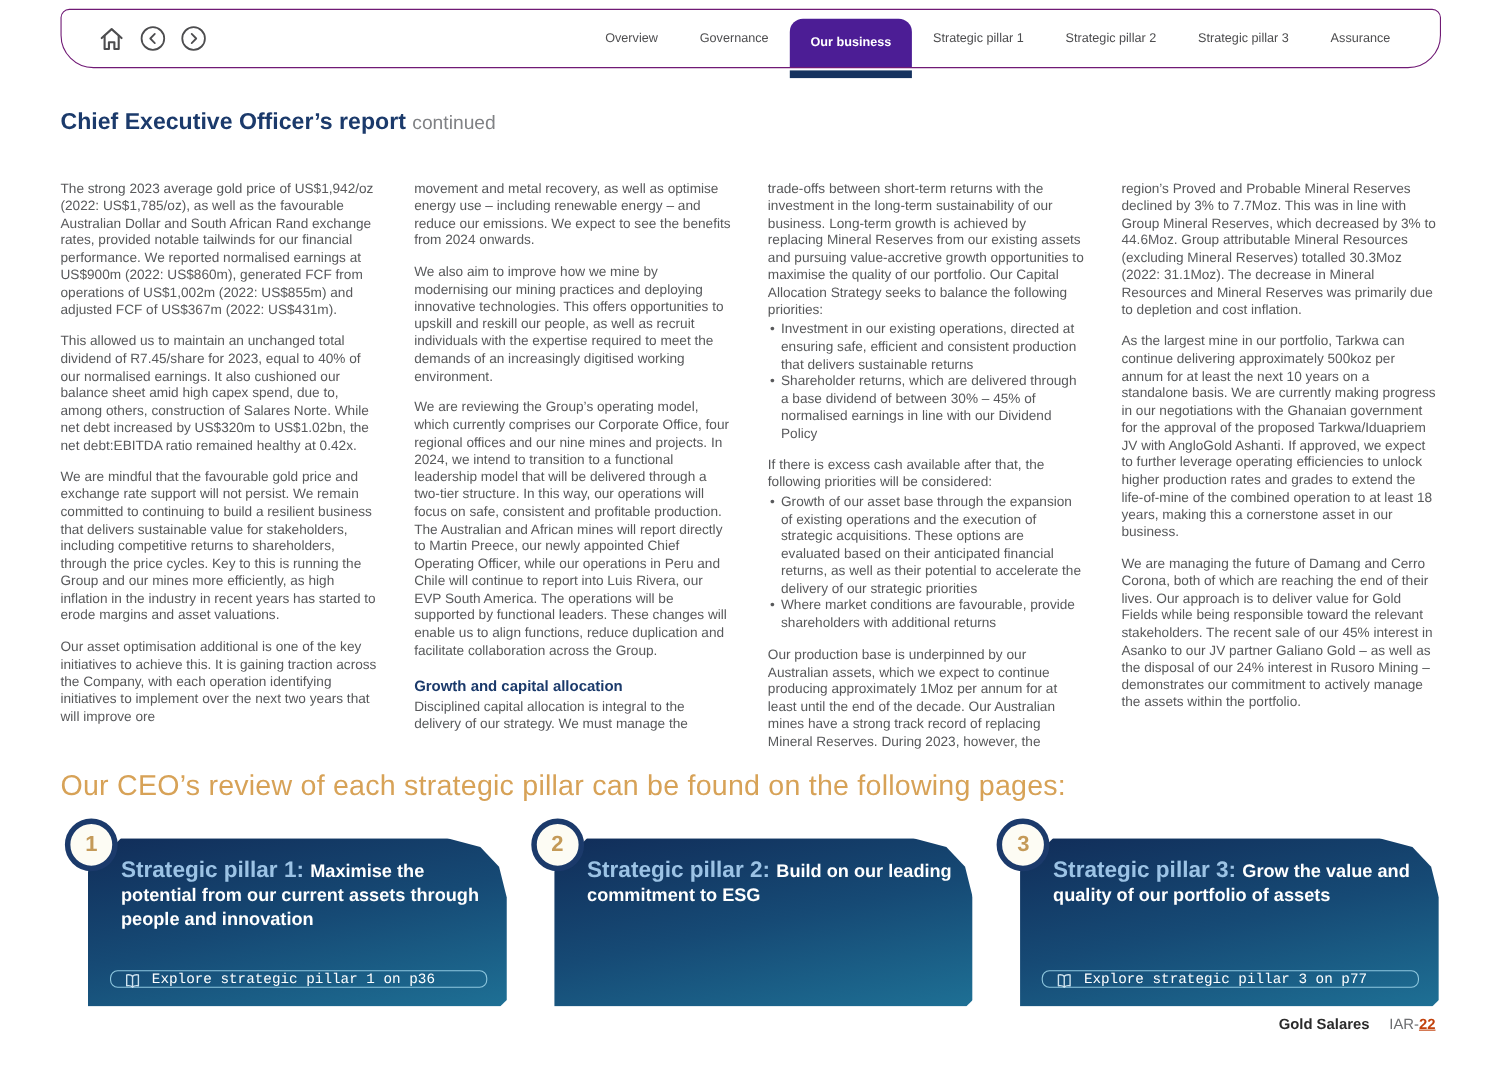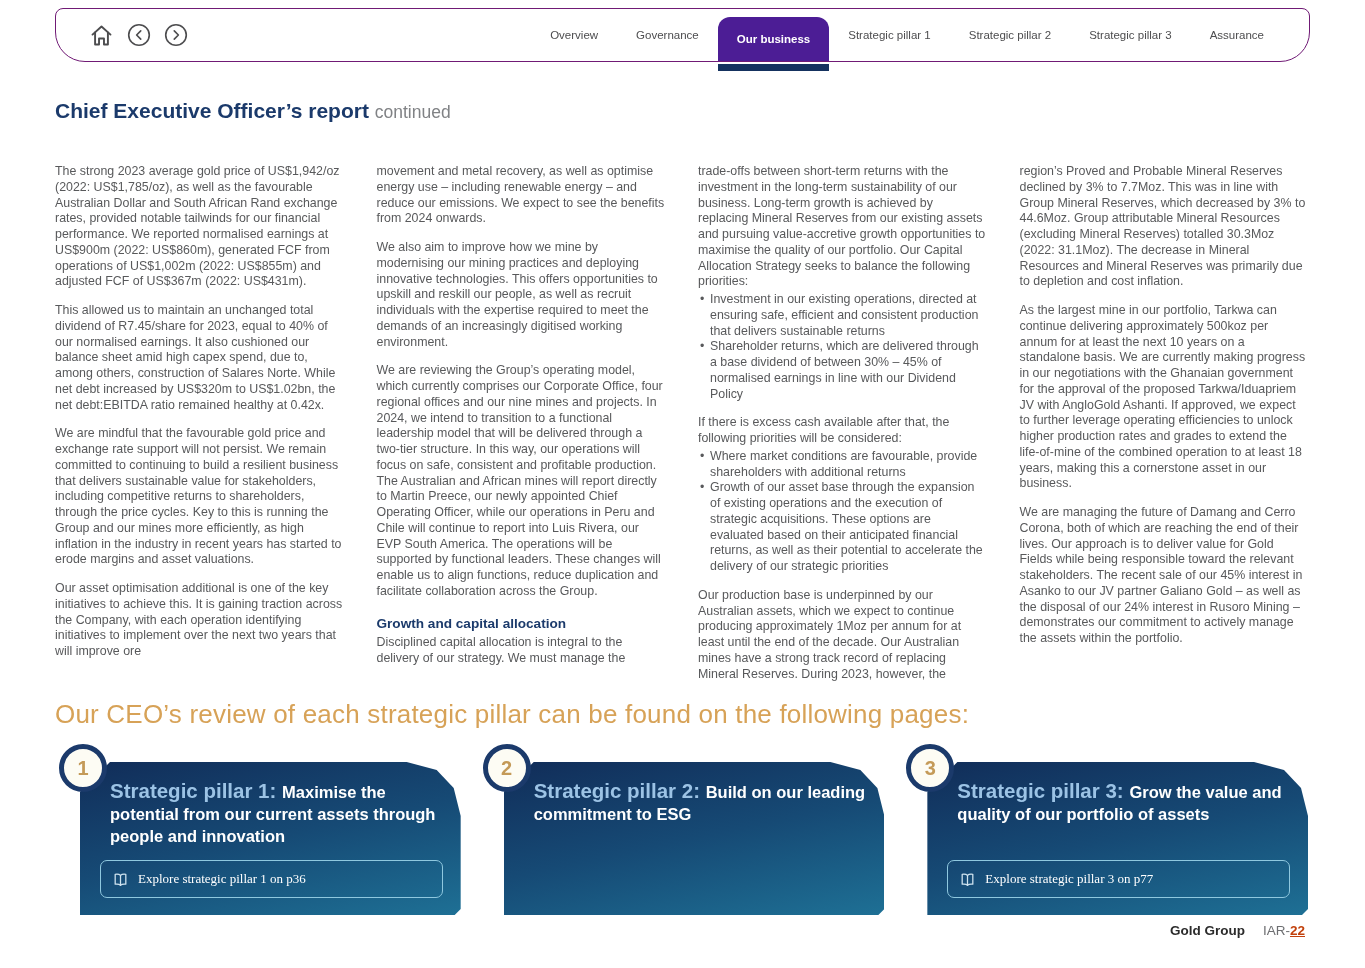--- a/index.html
+++ b/index.html
@@ -61,24 +61,24 @@
     position:absolute;left:-21px;top:-18px;width:38px;height:38px;border-radius:50%;
     background:#fdfcf4;border:5px solid #1b3a6b;display:flex;align-items:center;
     justify-content:center;color:#c49a58;font-size:20px;font-weight:700;z-index:2;
   }
   .card-title{
     position:relative;margin:15px 18px 0 30px;line-height:1.32;z-index:1;
   }
   .card-title .tp{color:#9cc3e5;font-size:20.5px;font-weight:700;}
   .card-title .tr{color:#ffffff;font-size:16.5px;font-weight:700;}
   .explore-btn{
-    position:absolute;left:20px;right:18px;bottom:17px;height:38px;box-sizing:border-box;
+    position:absolute;left:20px;right:18px;bottom:17px;height:16px;box-sizing:border-box;
     border:1px solid #8fc8df;border-radius:7px;background:transparent;cursor:pointer;
-    display:flex;align-items:center;gap:9px;padding:0 11px;color:#fff;font-size:13px;
-    font-family:Liberation Serif, serif;z-index:1;
+    display:flex;align-items:flex-start;gap:9px;padding:0 11px;color:#fff;font-size:13px;
+    font-family:Liberation Mono, monospace;z-index:1;
   }
   .explore-btn svg{flex:0 0 auto;color:#cfe3ef;}
   
   .footer{
     position:absolute;right:60px;top:923px;font-size:13.5px;display:flex;gap:18px;
     align-items:baseline;
   }
   .footer .brand{color:#2b2b2b;font-weight:700;}
   .footer .iar{color:#6d6e71;}
   .footer .pagenum{color:#c2410c;font-weight:700;text-decoration:underline;}
@@ -138,22 +138,22 @@
       <p>Disciplined capital allocation is integral to the delivery of our strategy. We must manage the</p>
     </div>
   <div class="col">
       <p class="tight">trade-offs between short-term returns with the investment in the long-term sustainability of our business. Long-term growth is achieved by replacing Mineral Reserves from our existing assets and pursuing value-accretive growth opportunities to maximise the quality of our portfolio. Our Capital Allocation Strategy seeks to balance the following priorities:</p>
       <ul>
         <li>Investment in our existing operations, directed at ensuring safe, efficient and consistent production that delivers sustainable returns</li>
         <li>Shareholder returns, which are delivered through a base dividend of between 30% – 45% of normalised earnings in line with our Dividend Policy</li>
       </ul>
       <p class="tight">If there is excess cash available after that, the following priorities will be considered:</p>
       <ul>
+        <li>Growth of our asset base through the expansion of existing operations and the execution of strategic acquisitions. These options are evaluated based on their anticipated financial returns, as well as their potential to accelerate the delivery of our strategic priorities</li>
         <li>Where market conditions are favourable, provide shareholders with additional returns</li>
-        <li>Growth of our asset base through the expansion of existing operations and the execution of strategic acquisitions. These options are evaluated based on their anticipated financial returns, as well as their potential to accelerate the delivery of our strategic priorities</li>
       </ul>
       <p>Our production base is underpinned by our Australian assets, which we expect to continue producing approximately 1Moz per annum for at least until the end of the decade. Our Australian mines have a strong track record of replacing Mineral Reserves. During 2023, however, the</p>
     </div>
   <div class="col">
       <p>region’s Proved and Probable Mineral Reserves declined by 3% to 7.7Moz. This was in line with Group Mineral Reserves, which decreased by 3% to 44.6Moz. Group attributable Mineral Resources (excluding Mineral Reserves) totalled 30.3Moz (2022: 31.1Moz). The decrease in Mineral Resources and Mineral Reserves was primarily due to depletion and cost inflation.</p>
       <p>As the largest mine in our portfolio, Tarkwa can continue delivering approximately 500koz per annum for at least the next 10 years on a standalone basis. We are currently making progress in our negotiations with the Ghanaian government for the approval of the proposed Tarkwa/Iduapriem JV with AngloGold Ashanti. If approved, we expect to further leverage operating efficiencies to unlock higher production rates and grades to extend the life-of-mine of the combined operation to at least 18 years, making this a cornerstone asset in our business.</p>
       <p>We are managing the future of Damang and Cerro Corona, both of which are reaching the end of their lives. Our approach is to deliver value for Gold Fields while being responsible toward the relevant stakeholders. The recent sale of our 45% interest in Asanko to our JV partner Galiano Gold – as well as the disposal of our 24% interest in Rusoro Mining – demonstrates our commitment to actively manage the assets within the portfolio.</p>
     </div>
 </div>
 
@@ -202,15 +202,15 @@
       <svg width="17" height="17" viewBox="0 0 24 24" fill="none" stroke="currentColor" stroke-width="1.8" stroke-linecap="round" stroke-linejoin="round">
         <path d="M12 6.2 C10.4 4.6 7.6 4.1 4.5 4.6 V18.6 C7.6 18.1 10.4 18.6 12 20.2 C13.6 18.6 16.4 18.1 19.5 18.6 V4.6 C16.4 4.1 13.6 4.6 12 6.2 Z"></path>
         <path d="M12 6.2 V20.2"></path>
       </svg>
       <span>Explore strategic pillar 3 on p77</span>
     </button>
   </div>
 </div>
 
 <div class="footer">
-  <span class="brand">Gold Group</span>
+  <span class="brand">Gold Salares</span>
   <span><span class="iar">IAR-</span><span class="pagenum">22</span></span>
 </div>
 
 </body></html>

